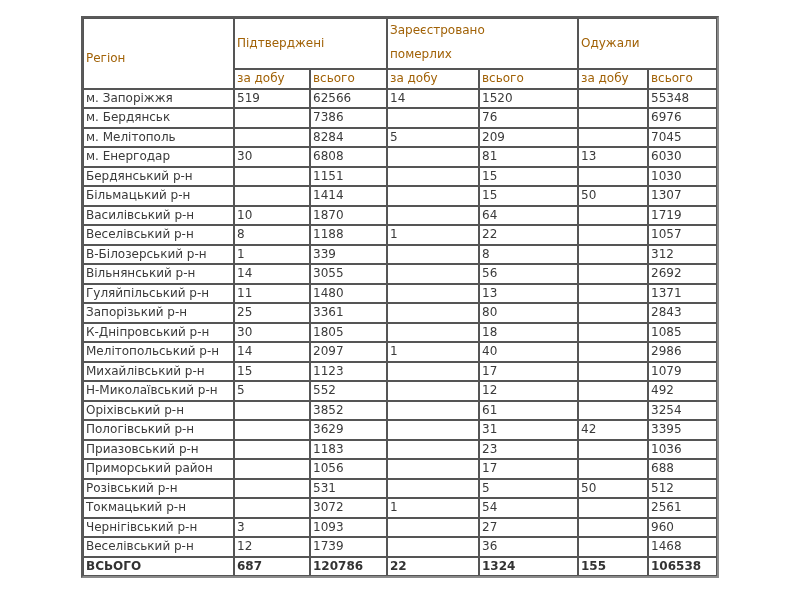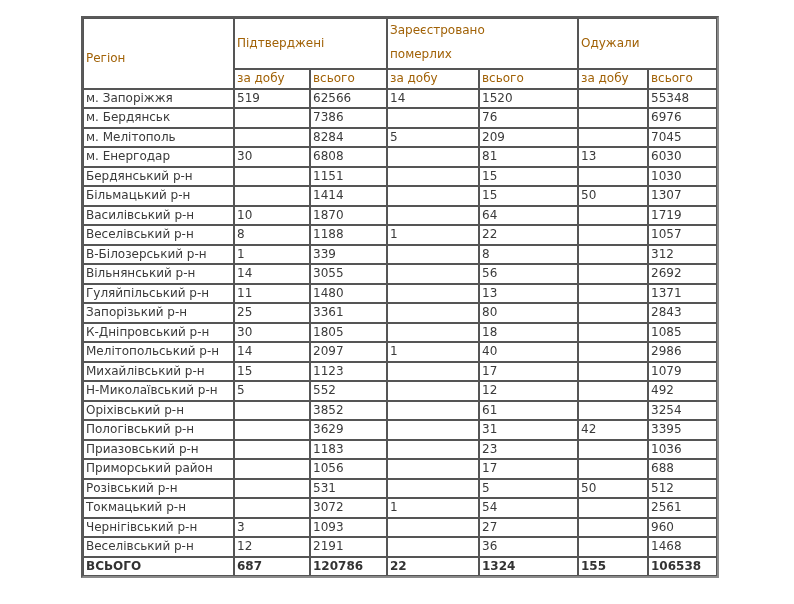--- a/index.html
+++ b/index.html
@@ -277,21 +277,21 @@
           <td>3</td>
           <td>1093</td>
           <td></td>
           <td>27</td>
           <td></td>
           <td>960</td>
         </tr>
         <tr>
           <td>Веселівський р-н</td>
           <td>12</td>
-          <td>2191</td>
+          <td>1739</td>
           <td></td>
           <td>36</td>
           <td></td>
           <td>1468</td>
         </tr>
         <tr class="total">
           <td>ВСЬОГО</td>
           <td>687</td>
           <td>120786</td>
           <td>22</td>

